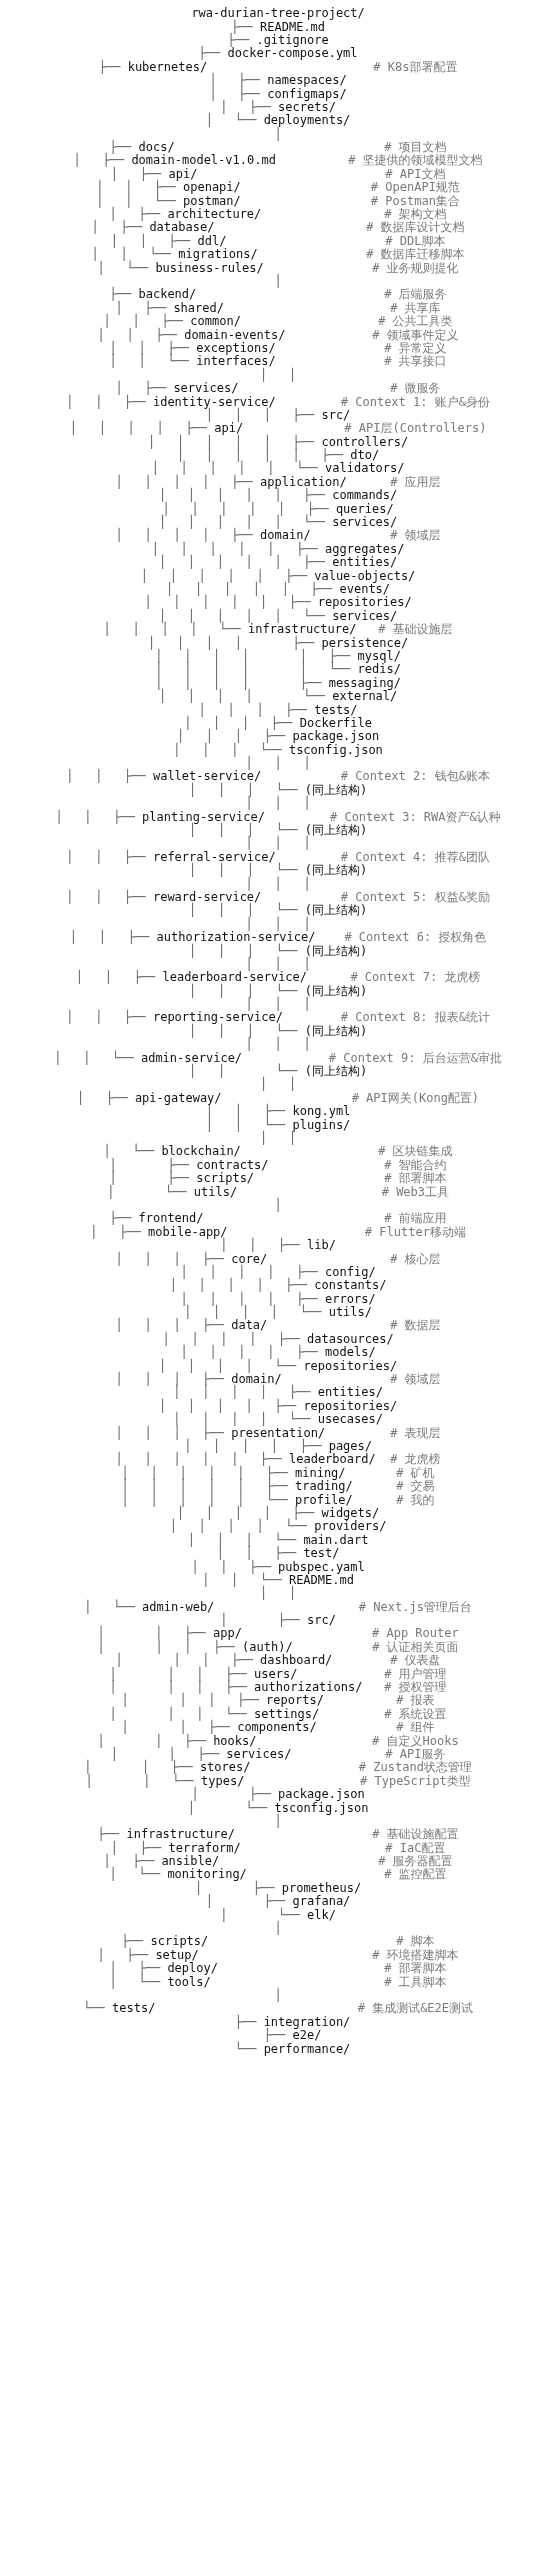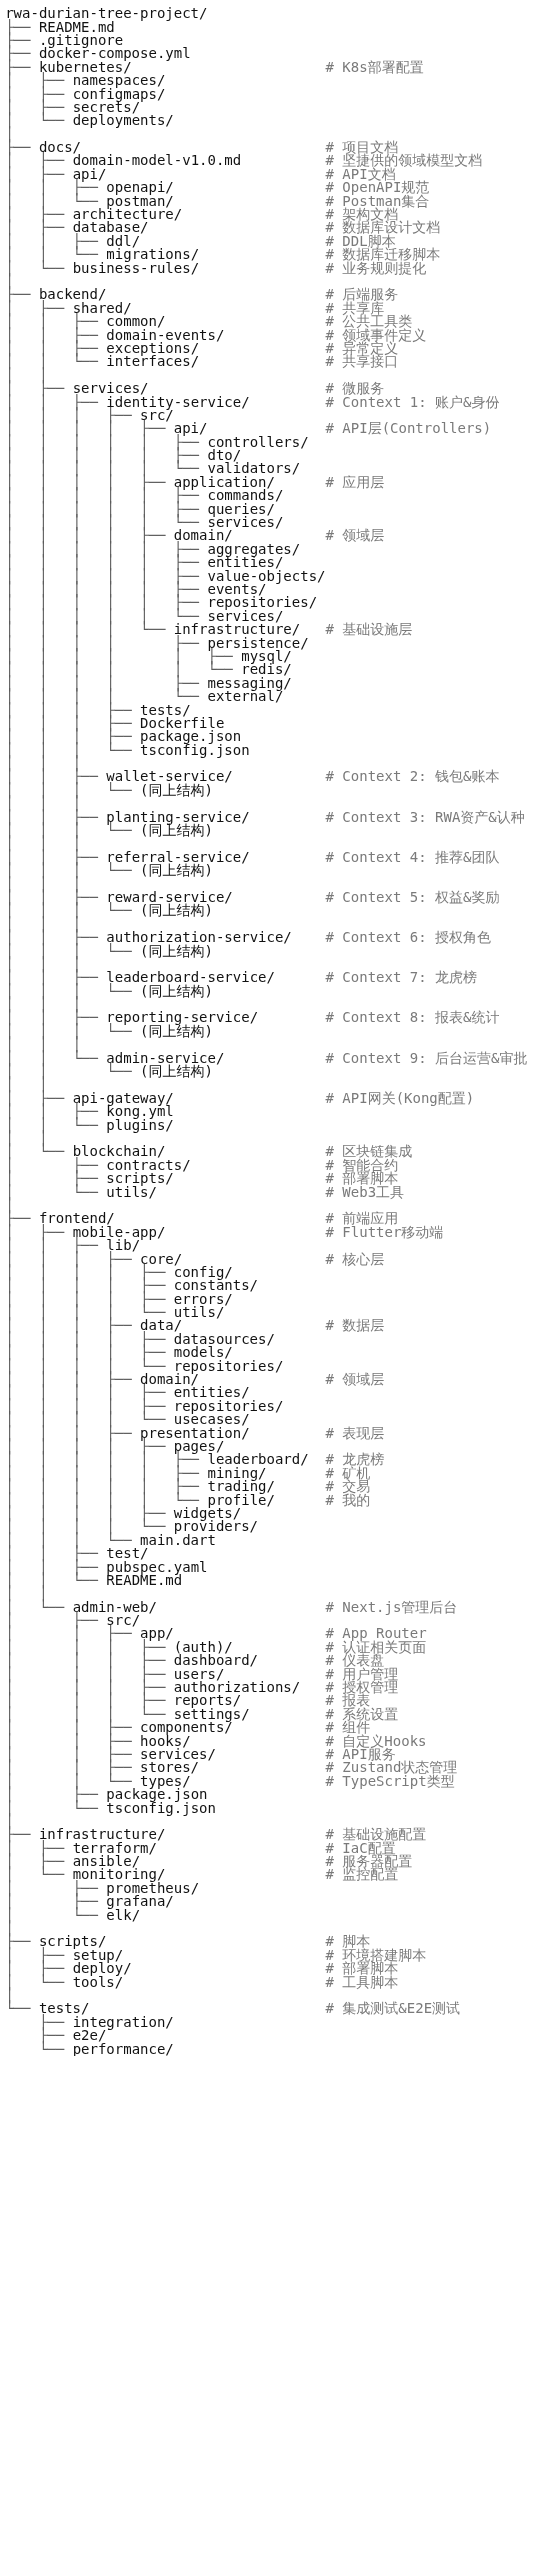--- a/index.html
+++ b/index.html
@@ -6,24 +6,25 @@
     margin: 0;
     padding: 0;
     background: #ffffff;
   }
   body {
     width: 551px;
     font-family: "DejaVu Sans Mono", "Liberation Mono", monospace;
   }
   #tree {
     padding: 7.2px 0 0 5.2px;
-    font-size: 14px;
+    font-size: 12px;
     line-height: 13.4px;
     color: #1b1b1b;
     white-space: pre;
+    text-align: center;
   }
   .row {
     display: block;
     height: 13.4px;
     white-space: pre;
   }
   .pre {
     color: #5a5a5a;
   }
   .name {

